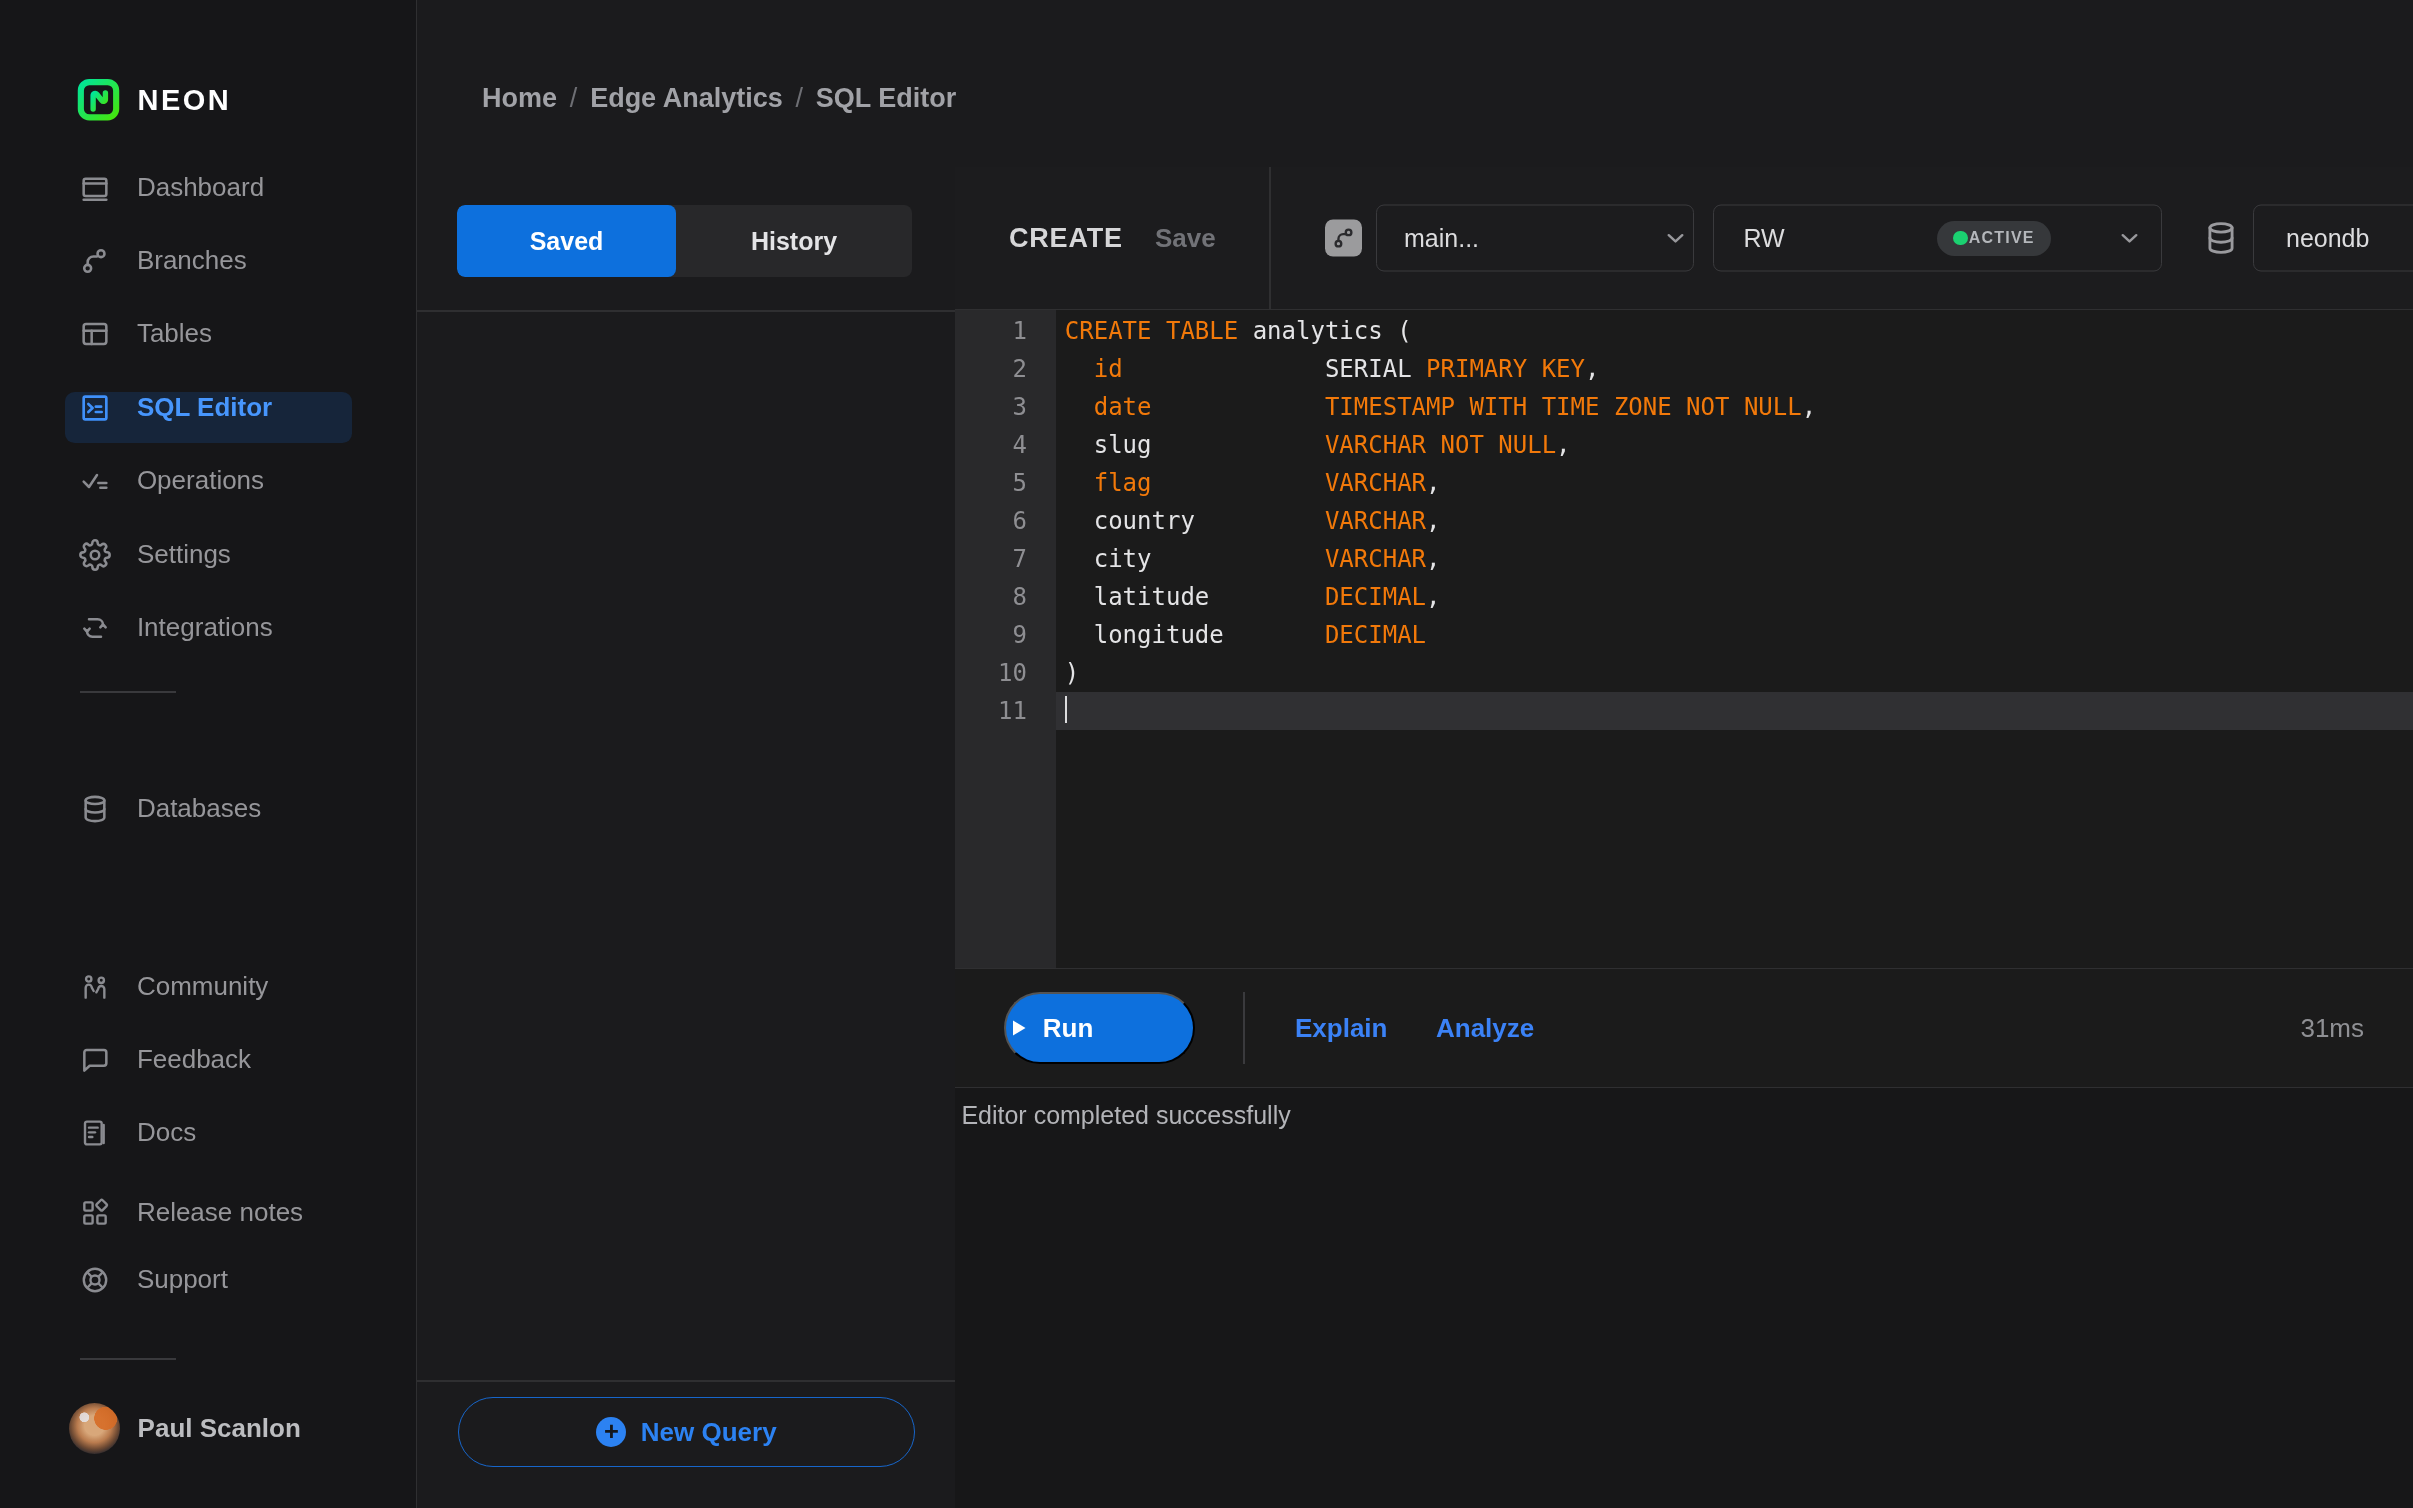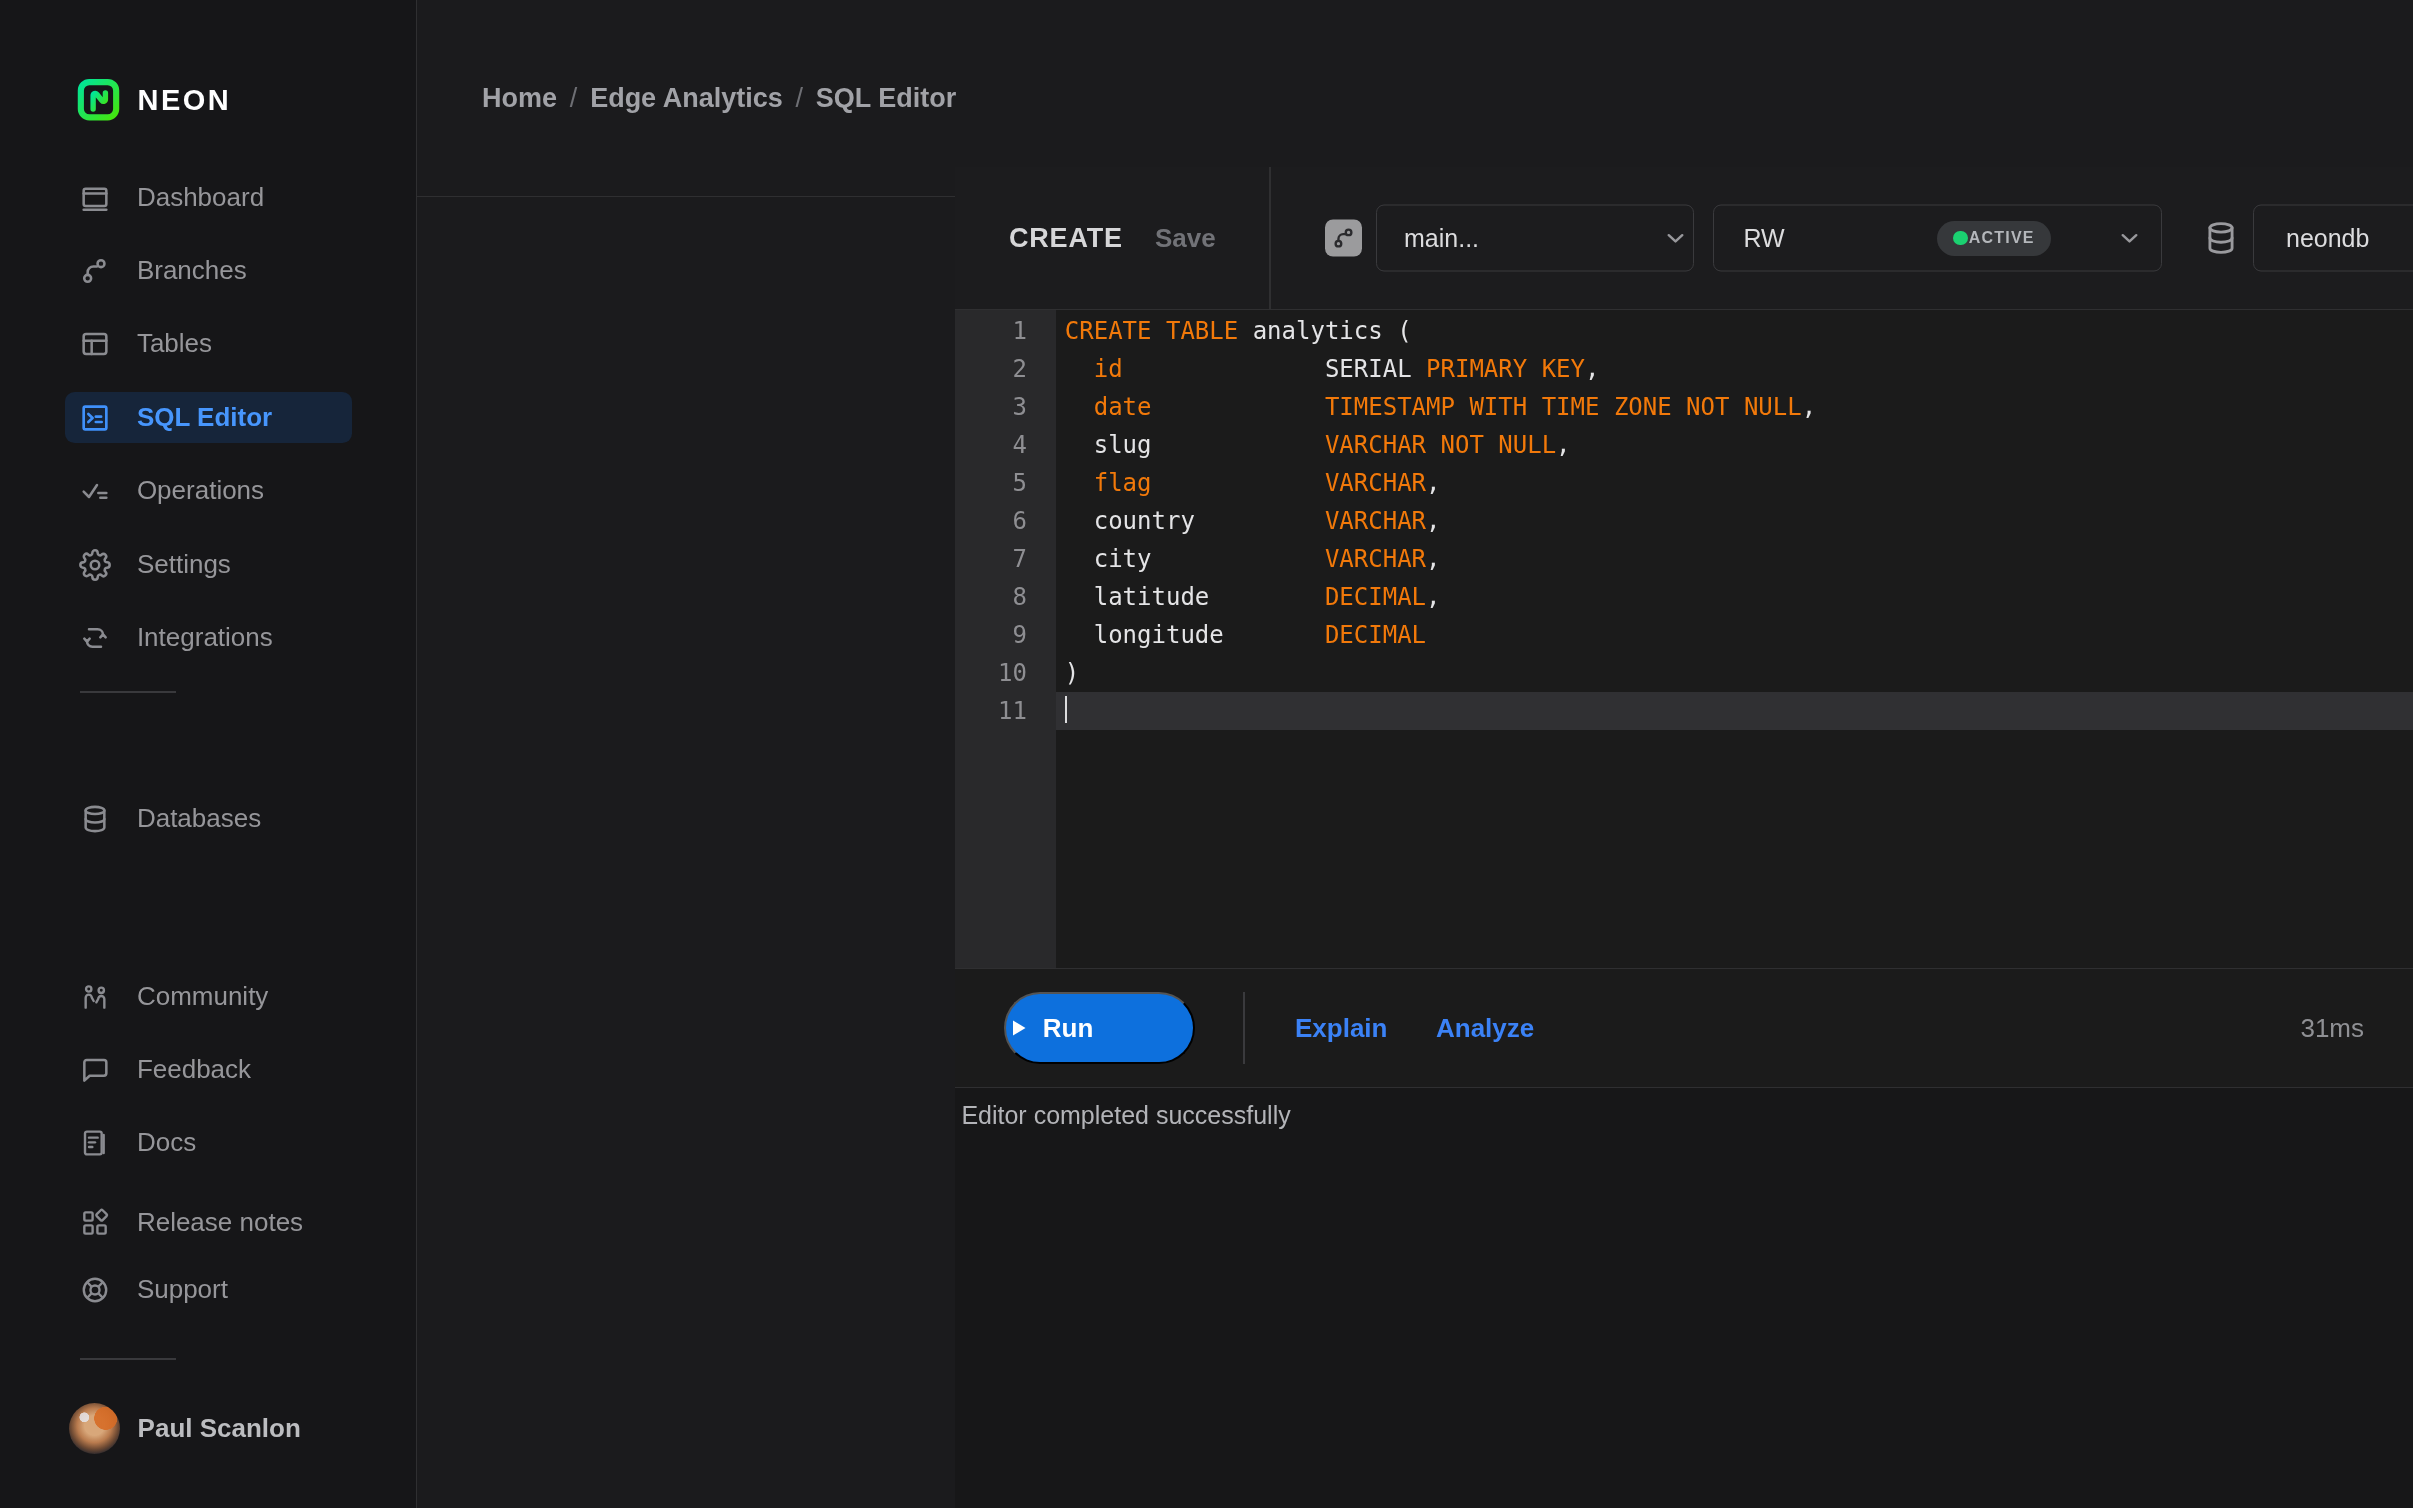--- a/index.html
+++ b/index.html
@@ -14,21 +14,21 @@
   html,body{width:2413px;height:1508px;overflow:hidden;background:var(--bg);
     font-family:"Liberation Sans",sans-serif;-webkit-font-smoothing:antialiased}
   #app{position:relative;width:2413px;height:1508px;overflow:hidden}
 
   
   #sidebar{position:absolute;left:0;top:0;width:417px;height:1508px;
     background:var(--sidebar-bg);border-right:1.6px solid var(--divider)}
   .logo-row{position:absolute;left:77px;top:75px;display:flex;align-items:center;gap:17.6px;cursor:pointer}
   .logo-row .brand{color:#fff;font-size:29px;font-weight:800;letter-spacing:2.4px}
   .nav-item{position:absolute;left:65px;width:287px;height:51px;border-radius:9.6px;
-    display:flex;align-items:center;padding-left:14.4px;gap:25.5px;cursor:pointer;color:var(--txt-dim)}
+    display:flex;align-items:flex-start;padding-left:14.4px;gap:25.5px;cursor:pointer;color:var(--txt-dim)}
   .nav-item .icn{width:32px;height:32px;flex:0 0 32px;color:#8a8b90}
   .nav-item .lbl{font-size:26px;font-weight:500;white-space:nowrap}
   .nav-item.active{background:var(--sel-bg)}
   .nav-item.active .lbl{color:var(--sel-blue);font-weight:600}
   .nav-item.active .icn{color:#3f90fa}
   .icn svg{width:100%;height:100%;display:block}
   .side-divider{position:absolute;left:80px;width:96px;height:1.6px;background:#39393c}
   .user-row{position:absolute;left:69px;top:1403px;height:51px;display:flex;align-items:center;gap:17.6px;cursor:pointer}
   .avatar{width:51px;height:51px;border-radius:50%;
     background:
@@ -293,20 +293,32 @@
   <header id="header">
     <div class="breadcrumb">
       <span class="crumb">Home</span>
       <span class="sep">/</span>
       <span class="crumb">Edge Analytics</span>
       <span class="sep">/</span>
       <span class="crumb">SQL Editor</span>
     </div>
   </header>
 
+  <section id="queries-panel">
+    <div class="seg-tabs">
+      <div class="seg-tab saved">Saved</div>
+      <div class="seg-tab history">History</div>
+    </div>
+    <div class="panel-top-divider"></div>
+    <div class="panel-bottom-divider"></div>
+    <button id="new-query-btn">
+      <span class="plus">+</span>
+      <span class="nq-lbl">New Query</span>
+    </button>
+  </section>
 
   <main id="editor-panel">
 
     <div id="editor-toolbar">
       <span class="tb q-title">CREATE</span>
       <span class="tb save-lbl">Save</span>
       <span class="tb tb-vdiv"></span>
 
       <span class="tb branch-btn">
         <svg viewBox="0 0 24 24" fill="none" stroke="#2b2b2e" stroke-width="2.1" stroke-linecap="round">

